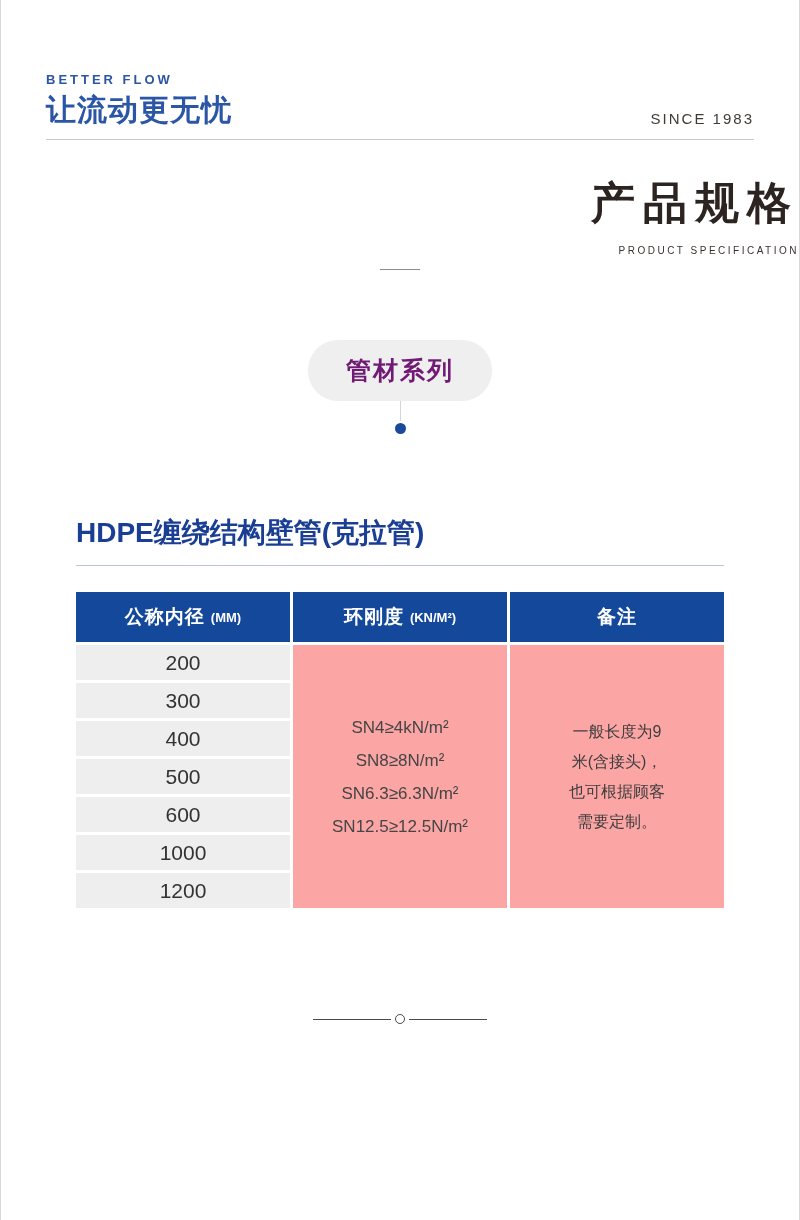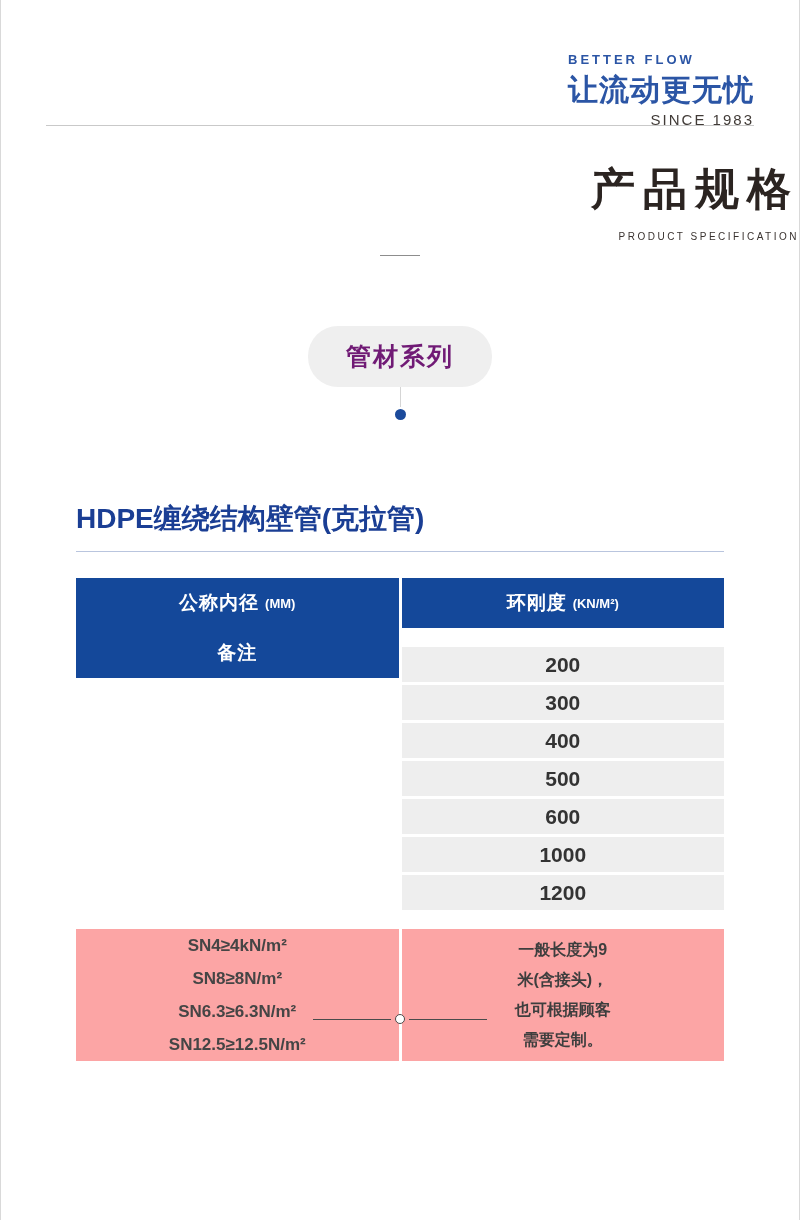--- a/index.html
+++ b/index.html
@@ -6,23 +6,23 @@
   html,body { background:#ffffff; }
   body {
     width:800px; height:1220px; margin:0 auto; position:relative;
     font-family:"Liberation Sans","DejaVu Sans",sans-serif;
     border-left:1px solid #d9d9d9; border-right:1px solid #d9d9d9;
     overflow:hidden;
   }
 
   
   .top-header {
-    margin:0 45px; padding-top:52px; height:126px;
+    margin:0 45px; padding-top:52px; height:140px;
     display:flex; justify-content:space-between; align-items:flex-end;
-    border-bottom:1px solid #c9c9c9; padding-bottom:8px;flex-direction:column;
+    border-bottom:1px solid #c9c9c9; padding-bottom:8px;
   }
   .brand-en { color:#2b55a5; font-size:13px; font-weight:700; letter-spacing:3px; }
   .brand-cn { color:#2b55a5; font-size:30px; font-weight:700; letter-spacing:1px; margin-top:3px; }
   .since { color:#413b37; font-size:15px; letter-spacing:2px; padding-bottom:4px; }
 
   
   .title-block { text-align:right; margin-top:34px; }
   .title-cn { font-size:44px; font-weight:700; color:#2b2421; letter-spacing:8px; }
   .title-en { font-size:10px; color:#39322f; letter-spacing:2.5px; margin-top:12px; }
   .title-dash { width:40px; height:1px; background:#8d8d8d; margin:13px auto 0; }
@@ -37,28 +37,28 @@
   .pill-dot { width:11px; height:11px; border-radius:50%; background:#1b4a9b; margin:2px auto 0; }
 
   
   .section { margin:80px 75px 0; }
   .section-heading {
     font-size:28px; font-weight:700; color:#1a3e94;
     padding-bottom:13px; border-bottom:1px solid #b9c5de;
   }
 
   
-  .spec-table { margin-top:26px; display:grid; grid-template-columns:1fr 1fr; column-gap:3px; }
+  .spec-table { margin-top:26px; display:grid; grid-template-columns:1fr 1fr 1fr; column-gap:3px; }
   .th {
     background:#14489a; color:#ffffff; height:50px;
     display:flex; align-items:center; justify-content:center; gap:6px;
     font-weight:700; font-size:19px; letter-spacing:1px;
   }
   .th .unit { font-size:13px; letter-spacing:0; }
-  .tbody-col { margin-top:19px;font-weight:bold; }
+  .tbody-col { margin-top:3px; }
   .dia-col { display:grid; row-gap:3px; align-content:start; }
   .dia-cell {
     background:#eeeeee; height:35px; display:flex; align-items:center; justify-content:center;
     font-size:21px; color:#333333;
   }
   .stiff-cell {
     background:#fca5a5; display:flex; flex-direction:column; justify-content:center; align-items:center;
     font-size:17px; color:#454545; line-height:33px;
   }
   .remark-cell {

